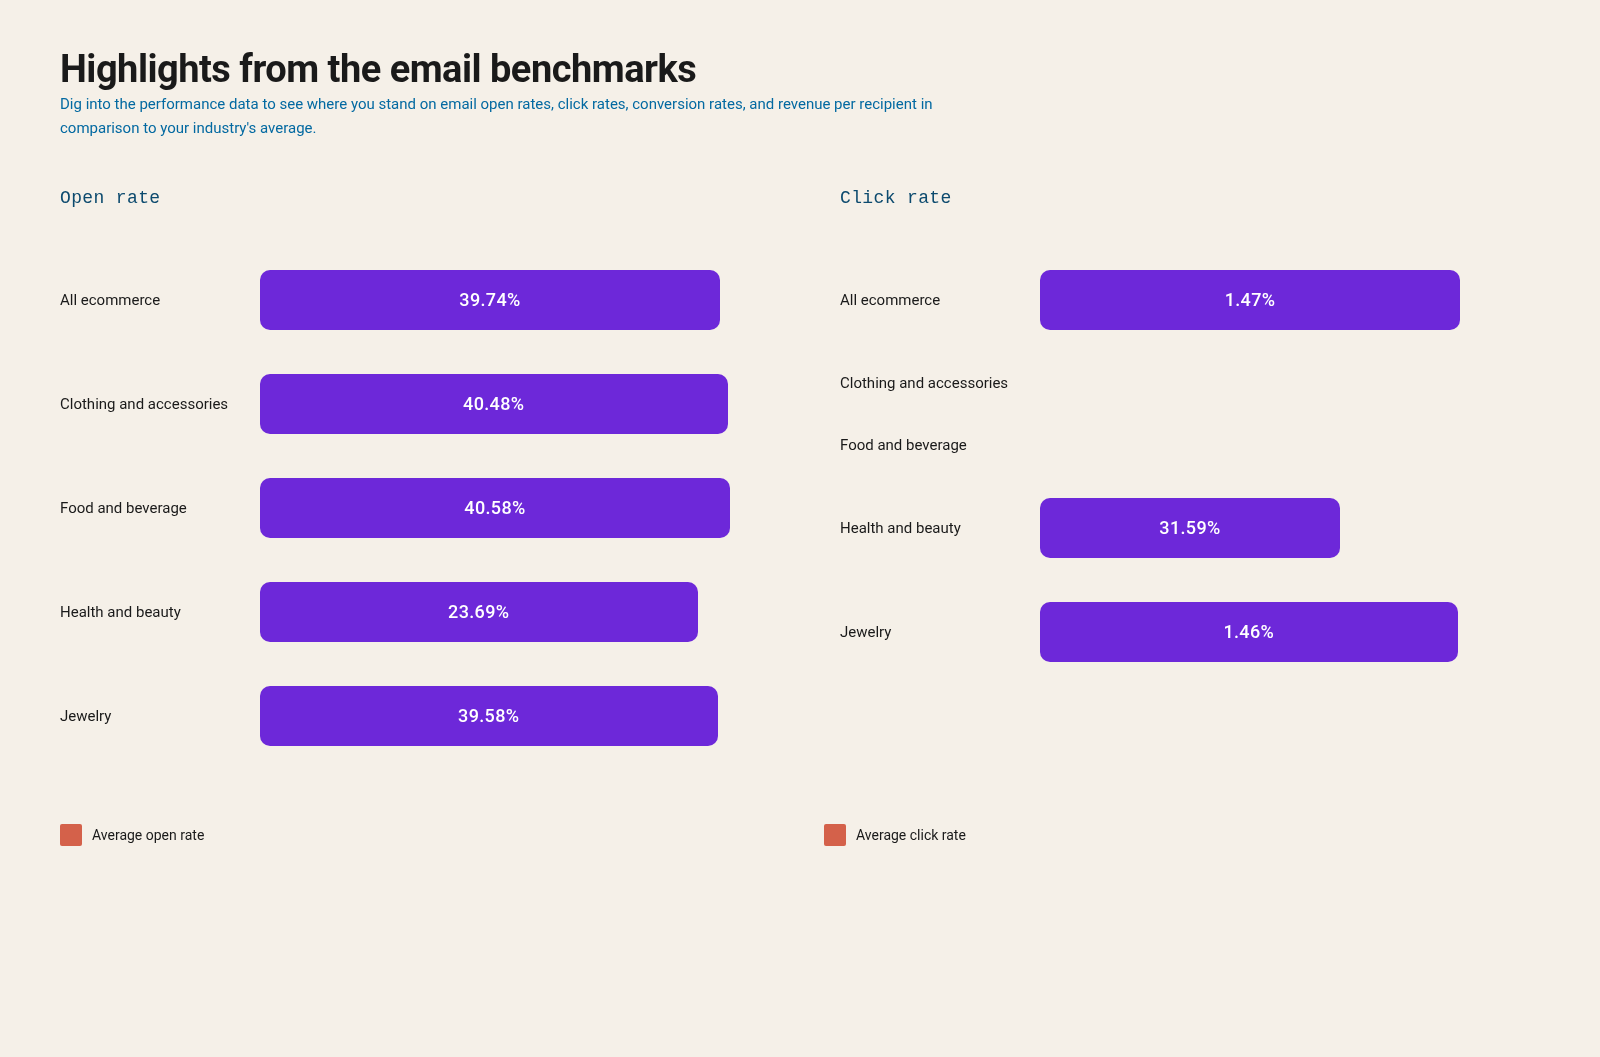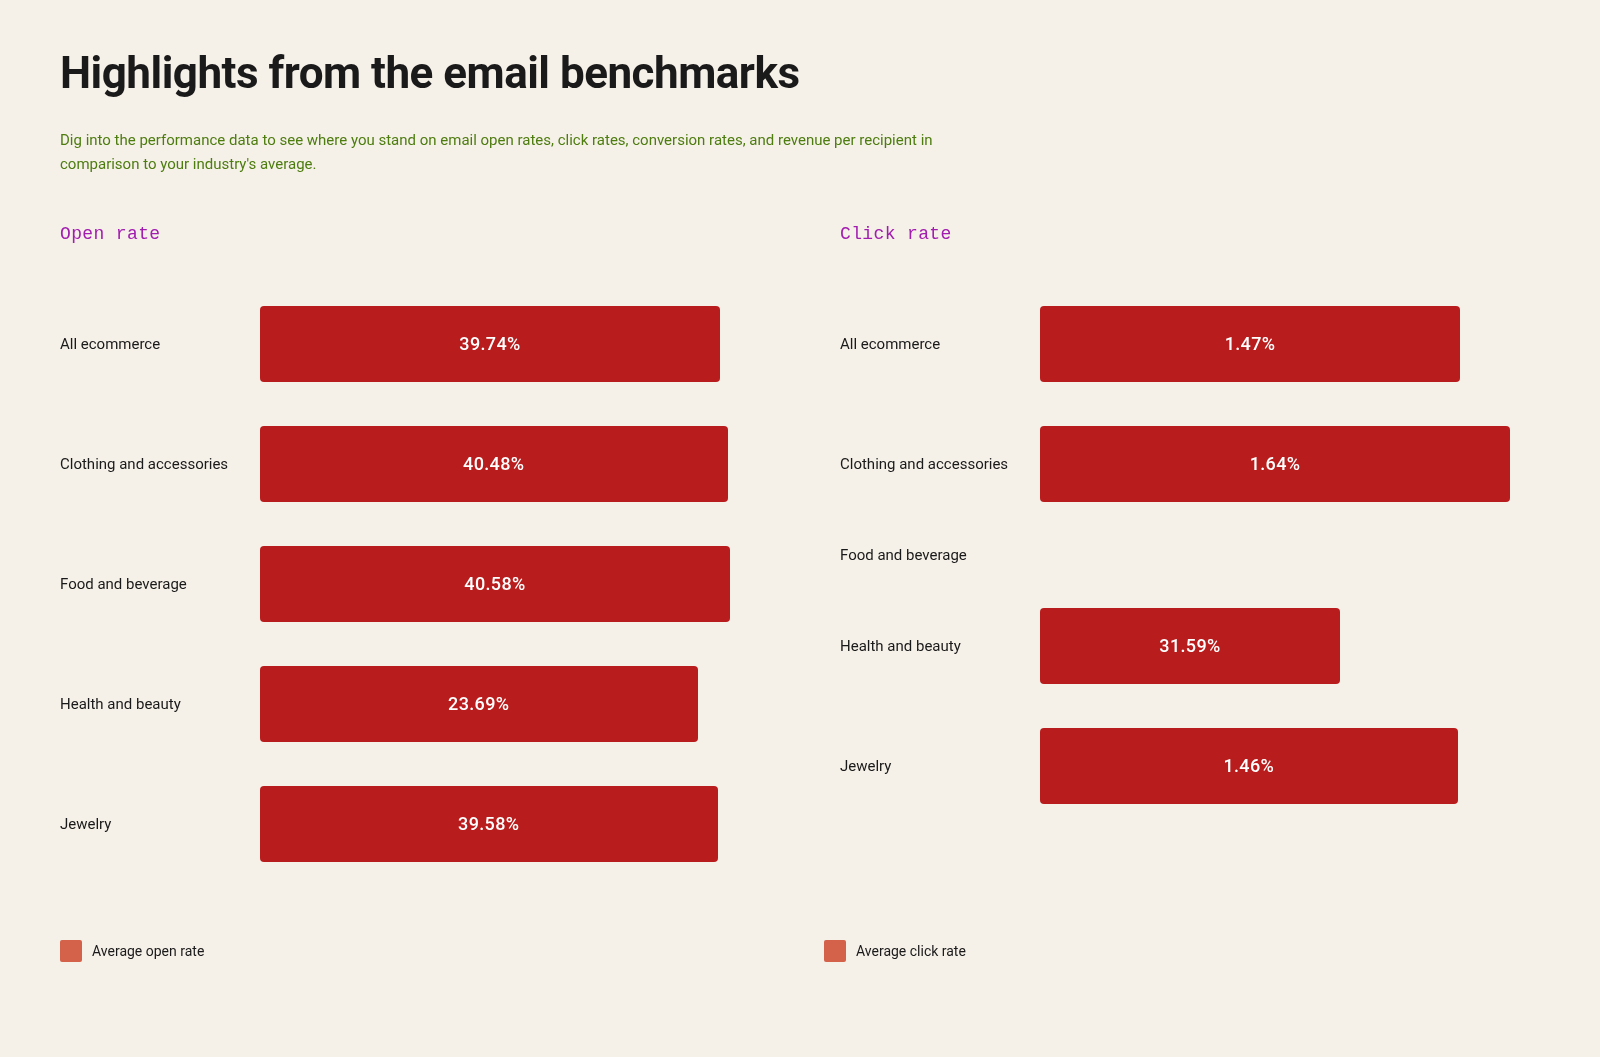--- a/index.html
+++ b/index.html
@@ -11,50 +11,49 @@
     body {
       background-color: #f5f0e8;
       font-family: -apple-system, BlinkMacSystemFont, 'Segoe UI', Roboto, sans-serif;
       color: #1a1a1a;
       padding: 48px 60px;
       min-height: 1057px;
       width: 1600px;
     }
 
     .page-title {
-      font-size: 44px;
+      font-size: 38px;
       font-weight: 700;
       line-height: 1.15;
       letter-spacing: -0.5px;
     }
 
     .page-subtitle {
       font-size: 15px;
-      color: #4d7c0f;
+      color: #0369a1;
       max-width: 900px;
       line-height: 1.6;
       margin-bottom: 48px;
-      margin-top: 29px;
     }
 
     .charts-container {
       display: flex;
       gap: 80px;
     }
 
     .chart-section {
       flex: 1;
     }
 
     .chart-title {
       font-family: 'Courier New', Courier, monospace;
       font-size: 18px;
       font-weight: 400;
       margin-bottom: 48px;
-      color: #a21caf;
+      color: #0c4a6e;
       letter-spacing: 0.02em;
     }
 
     .chart-rows {
       display: flex;
       flex-direction: column;
       gap: 16px;
     }
 
     .chart-row {
@@ -70,26 +69,26 @@
       min-width: 200px;
       flex-shrink: 0;
     }
 
     .bar-wrapper {
       flex: 1;
       position: relative;
     }
 
     .bar {
-      background-color: #b91c1c;
-      height: 76px;
+      background-color: #6d28d9;
+      height: 60px;
       display: flex;
       align-items: center;
       justify-content: center;
-      border-radius: 4px;
+      border-radius: 10px;
     }
 
     .bar-value {
       font-size: 18px;
       font-weight: 500;
       color: #fff;
       letter-spacing: 0.02em;
     }
 
     .legend-container {
@@ -194,25 +193,20 @@
         <div class="chart-row">
           <div class="row-label">All ecommerce</div>
           <div class="bar-wrapper">
             <div class="bar click-all-ecommerce">
               <span class="bar-value">1.47%</span>
             </div>
           </div>
         </div>
         <div class="chart-row">
           <div class="row-label">Clothing and accessories</div>
-          <div class="bar-wrapper">
-            <div class="bar click-clothing">
-              <span class="bar-value">1.64%</span>
-            </div>
-          </div>
         </div>
         <div class="chart-row">
           <div class="row-label">Food and beverage</div>
         </div>
         <div class="chart-row">
           <div class="row-label">Health and beauty</div>
           <div class="bar-wrapper">
             <div class="bar click-health">
               <span class="bar-value">31.59%</span>
             </div>

